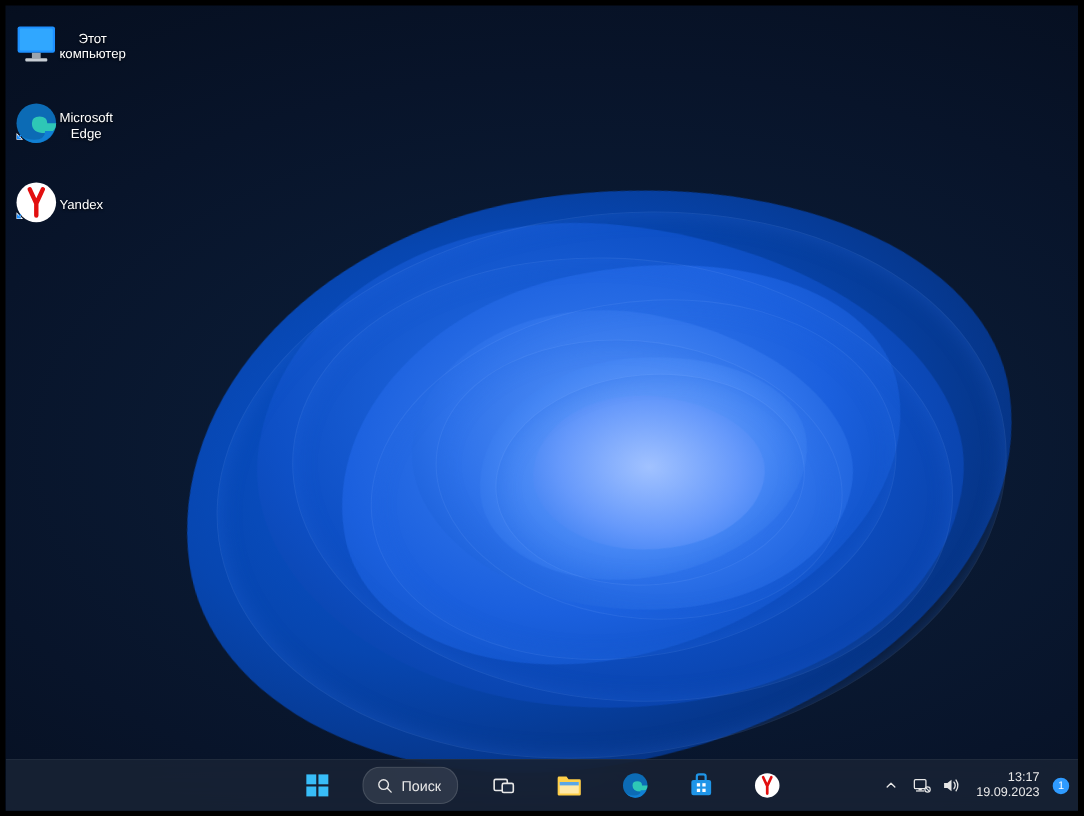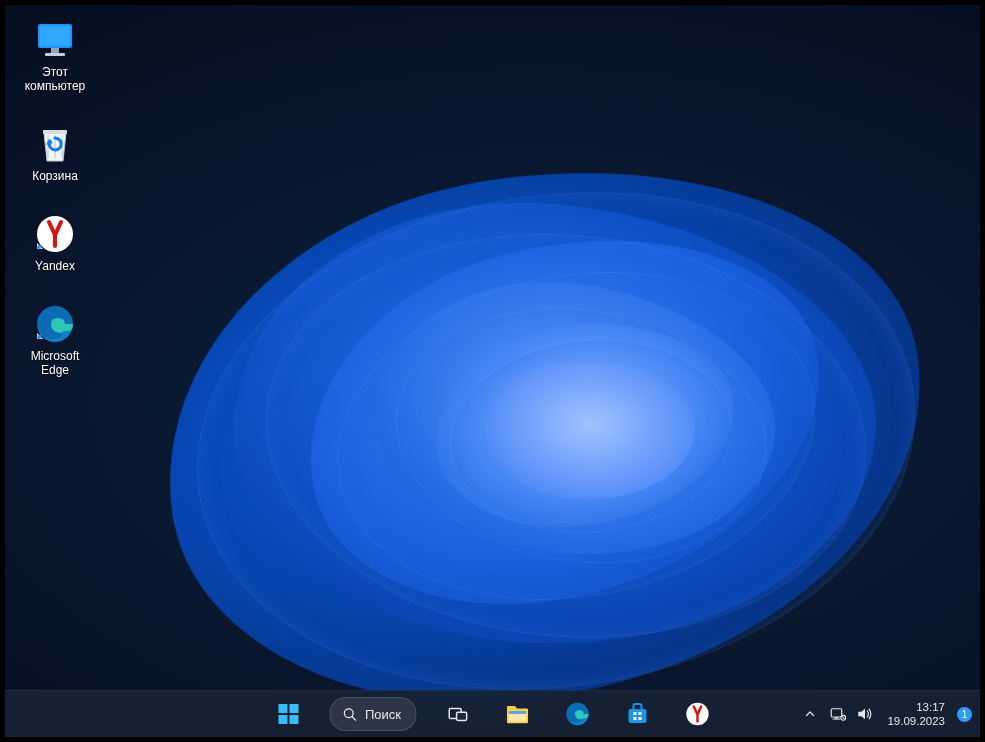--- a/index.html
+++ b/index.html
@@ -16,21 +16,21 @@
   .p6{left:350px;top:245px;width:210px;height:140px;background:radial-gradient(ellipse at 50% 46%, #a1c2ff 0%, #6699fb 55%, #3379ef 95%);transform:rotate(4deg);}
   .fold{position:absolute;border-radius:50%;border:1px solid rgba(120,170,255,.14);box-shadow:0 0 20px rgba(40,110,230,.35) inset;}
   .f1{left:60px;top:80px;width:720px;height:490px;transform:rotate(-8deg);}
   .f2{left:130px;top:120px;width:600px;height:400px;transform:rotate(5deg);}
   .f3{left:200px;top:160px;width:480px;height:320px;transform:rotate(-10deg);}
   .f4{left:260px;top:195px;width:370px;height:250px;transform:rotate(8deg);}
   .f5{left:315px;top:225px;width:280px;height:190px;transform:rotate(-5deg);}
 
   
   .icons{position:absolute;left:7px;top:14px;display:flex;flex-direction:column;gap:30px;}
-  .di{width:86px;display:flex;flex-direction:column;align-items:center;cursor:pointer;}
+  .di{width:86px;display:flex;flex-direction:row;align-items:center;cursor:pointer;}
   .di .ic{width:42px;height:42px;display:flex;align-items:center;justify-content:center;}
   .di .lbl{color:#fff;font-size:12px;line-height:14px;text-align:center;margin-top:4px;text-shadow:0 1px 2px rgba(0,0,0,.9);white-space:pre-line;}
 
   
   .taskbar{position:absolute;left:0;right:0;bottom:0;height:46px;background:rgba(24,34,52,.88);backdrop-filter:blur(20px);display:flex;align-items:center;border-top:1px solid rgba(255,255,255,.05);}
   .tb-center{position:absolute;left:50%;transform:translateX(-50%);height:100%;display:flex;align-items:center;gap:22px;}
   .tb-btn{width:38px;height:38px;border-radius:5px;display:flex;align-items:center;justify-content:center;cursor:pointer;}
   .search-pill{height:32px;padding:0 14px 0 12px;border-radius:16px;background:rgba(255,255,255,.10);display:flex;align-items:center;gap:8px;cursor:pointer;border:1px solid rgba(255,255,255,.12);}
   .search-pill span{color:#e8e8e8;font-size:13px;}
   .tray{position:absolute;right:8px;height:100%;display:flex;align-items:center;gap:4px;}
@@ -67,60 +67,48 @@
           <rect x="4" y="5" width="34" height="24" rx="2" fill="#1e90ff"></rect>
           <rect x="6" y="7" width="30" height="20" rx="1" fill="#30a7ff"></rect>
           <rect x="17" y="29" width="8" height="5" fill="#9aa3ad"></rect>
           <rect x="11" y="34" width="20" height="3" rx="1" fill="#c7cdd4"></rect>
         </svg>
       </div>
       <div class="lbl">Этот
 компьютер</div>
     </div>
 
-    <div class="di">
-      <div class="ic">
-        <svg width="42" height="42" viewBox="0 0 42 42">
-          <path d="M10 10 L32 10 L29 38 L13 38 Z" fill="#f4f6f8" stroke="#b9c2cc" stroke-width="1"></path>
-          <path d="M14 12 L14 35 M21 12 L21 35 M28 12 L28 35" stroke="#c5ccd4" stroke-width="1.2"></path>
-          <rect x="9" y="7" width="24" height="4" rx="1" fill="#d8dde3"></rect>
-          <path d="M21 15 a6 6 0 1 1 -5 3" fill="none" stroke="#0a7cff" stroke-width="3" stroke-linecap="round"></path>
-          <polygon points="15,16 12,22 19,20" fill="#0a7cff"></polygon>
-        </svg>
-      </div>
-      <div class="lbl">Корзина</div>
-    </div>
-
-
-    <div class="di">
-      <div class="ic">
-        <svg width="42" height="42" viewBox="0 0 42 42">
-          <circle cx="21" cy="21" r="18" fill="#fff"></circle>
-          <path d="M15 9 L21 22 L27 9 M21 22 L21 33" stroke="#e20f0f" stroke-width="4" stroke-linecap="round" fill="none"></path>
-          <polygon points="3,36 3,30 9,36" fill="#fff"></polygon>
-          <path d="M4 35 L7 32 M4 32 L4 35 L7 35" stroke="#1e90ff" stroke-width="1.3" fill="none"></path>
-        </svg>
-      </div>
-      <div class="lbl">Yandex</div>
-    </div>
+
 
     <div class="di">
       <div class="ic">
         <svg width="42" height="42" viewBox="0 0 42 42">
           <circle cx="21" cy="21" r="18" fill="#0c6bb5"></circle>
           <path d="M3 21 a18 18 0 0 1 36 0 q0 9 -10 9 q-12 0 -12 -9 q0 -6 7 -6 q7 0 7 6 L39 21 a18 18 0 0 0 -36 0 Z" fill="#2ec7b6"></path>
           <path d="M21 39 a18 18 0 0 1 -17 -13 q3 10 15 10 q10 0 10 -8 l8 0 a18 18 0 0 1 -16 11 Z" fill="#1180d4"></path>
           <polygon points="3,36 3,30 9,36" fill="#fff"></polygon>
           <path d="M4 35 L7 32 M4 32 L4 35 L7 35" stroke="#1e90ff" stroke-width="1.3" fill="none"></path>
         </svg>
       </div>
       <div class="lbl">Microsoft
 Edge</div>
     </div>
 
+    <div class="di">
+      <div class="ic">
+        <svg width="42" height="42" viewBox="0 0 42 42">
+          <circle cx="21" cy="21" r="18" fill="#fff"></circle>
+          <path d="M15 9 L21 22 L27 9 M21 22 L21 33" stroke="#e20f0f" stroke-width="4" stroke-linecap="round" fill="none"></path>
+          <polygon points="3,36 3,30 9,36" fill="#fff"></polygon>
+          <path d="M4 35 L7 32 M4 32 L4 35 L7 35" stroke="#1e90ff" stroke-width="1.3" fill="none"></path>
+        </svg>
+      </div>
+      <div class="lbl">Yandex</div>
+    </div>
+
   </div>
 
   <div class="taskbar">
     <div class="tb-center">
 
       <div class="tb-btn">
         <svg width="24" height="24" viewBox="0 0 24 24">
           <rect x="2" y="2" width="9" height="9" fill="#38bdf8"></rect>
           <rect x="13" y="2" width="9" height="9" fill="#38bdf8"></rect>
           <rect x="2" y="13" width="9" height="9" fill="#38bdf8"></rect>

